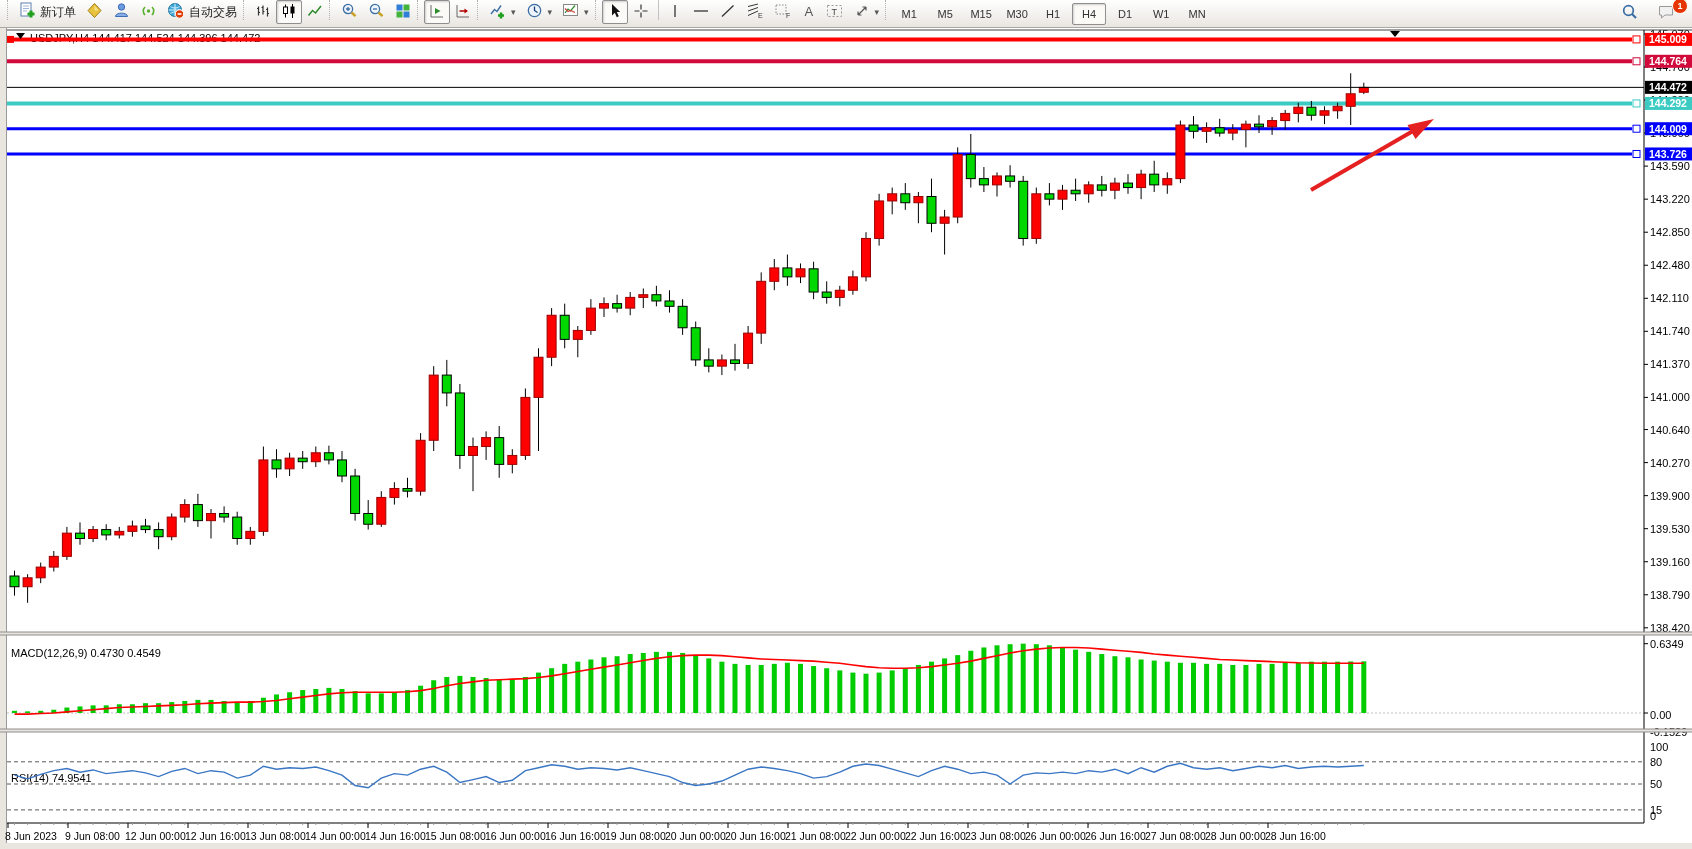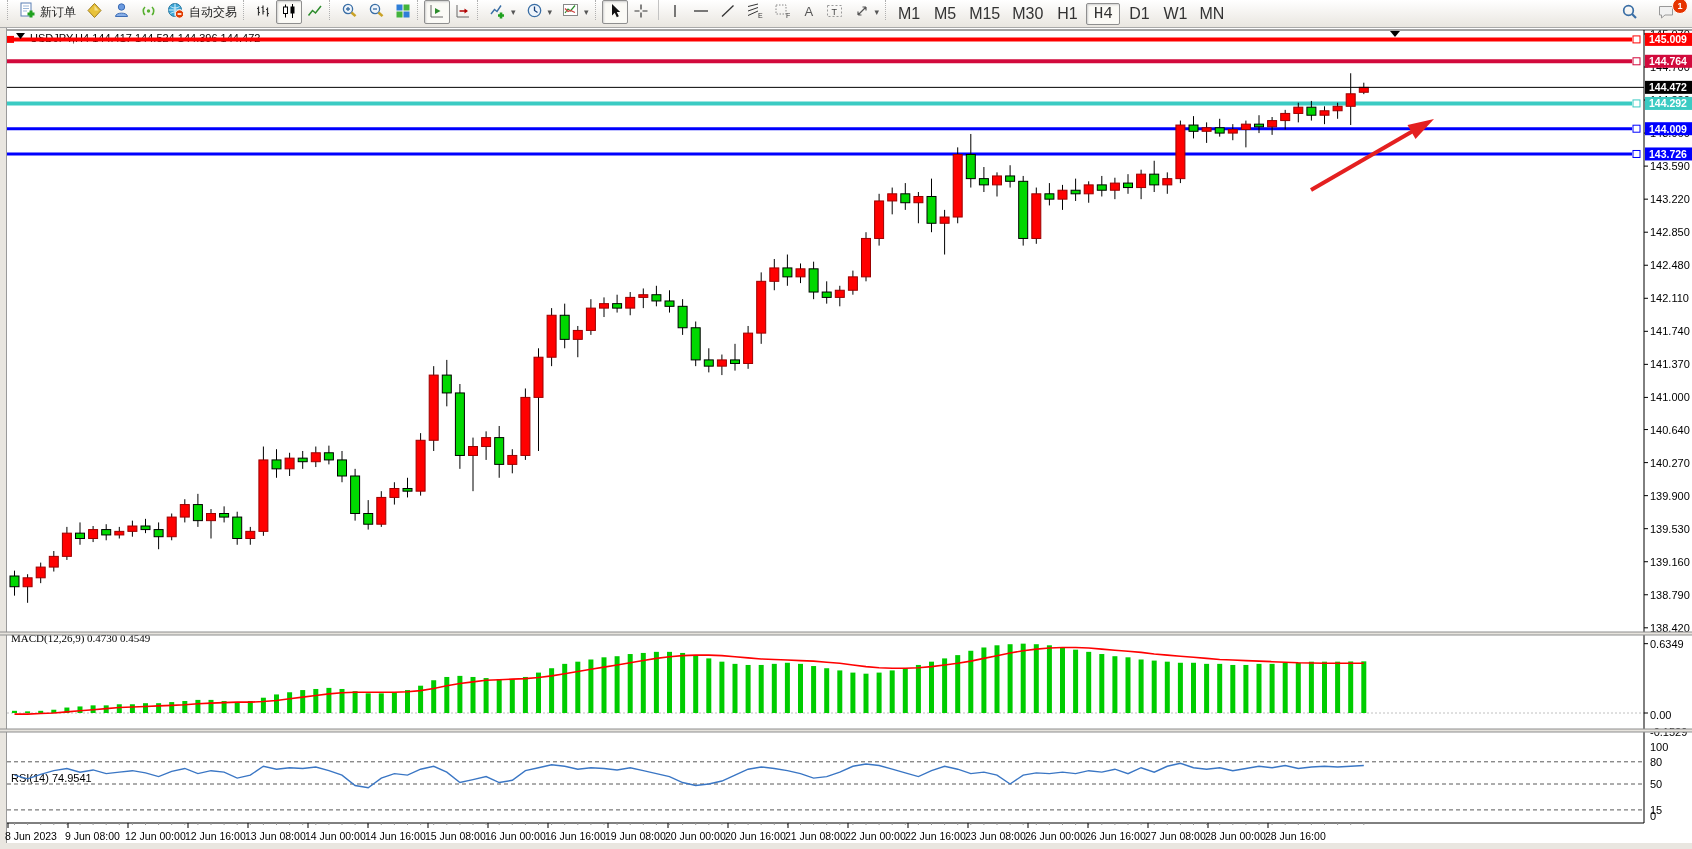--- a/index.html
+++ b/index.html
@@ -8,33 +8,33 @@
   .toolbar{position:absolute;top:0;left:0;width:1692px;height:28px;box-sizing:border-box;
     background:linear-gradient(#ffffff,#e9e6e0);border-bottom:1px solid #a9a9a9;
     display:flex;padding:0 6px;font-size:12px;color:#222;z-index:10;}
   .tb-btn{height:22px;display:flex;align-items:center;gap:4px;padding:0 4px;border:1px solid transparent;
     border-radius:2px;white-space:nowrap;}
   .tb-btn.pressed{background:#fbfaf6;border-color:#8f8f8f;box-shadow:inset 1px 1px 2px #cfcfcf;}
   .tb-sep{width:1px;height:20px;background:#c3c3c3;margin:0 4px;}
   .grip{width:3px;height:20px;border-left:1px dotted #b0b0b0;margin:0 3px 0 1px;}
   .caret{font-size:9px;color:#555;margin-left:1px;}
   .tf-btn{height:20px;min-width:24px;display:flex;align-items:center;justify-content:center;
-    padding:0 4px;border:1px solid transparent;border-radius:2px;font-size:16px;color:#333;}
-  .tf-btn.active{background:#fbfaf6;border-color:#8f8f8f;box-shadow:inset 1px 1px 2px #cfcfcf;font-family:Liberation Mono, monospace;}
+    padding:0 4px;border:1px solid transparent;border-radius:2px;font-size:11px;color:#333;}
+  .tf-btn.active{background:#fbfaf6;border-color:#8f8f8f;box-shadow:inset 1px 1px 2px #cfcfcf;}
   .tb-right{margin-left:auto;display:flex;align-items:center;gap:8px;padding-right:4px;}
   .chat{position:relative;}
   .chat .badge{position:absolute;top:-5px;right:-7px;width:14px;height:14px;border-radius:50%;
     background:#e63400;border:1px solid #fff;color:#fff;font-size:9px;font-weight:bold;
     display:flex;align-items:center;justify-content:center;}
   
   .chart-window{position:absolute;top:28px;left:0;width:1692px;height:821px;background:#ffffff;}
   .edge-strip{position:absolute;top:0;left:0;width:6px;height:821px;background:#e9e6e0;border-right:1px solid #9a9a9a;z-index:1;}
   .pane-label{position:absolute;font-size:11px;color:#000;z-index:2;white-space:pre;}
   #chart-title{left:30px;top:4px;}
-  #macd-label{left:11px;top:604px;font-family:Liberation Serif, serif;}
+  #macd-label{left:11px;top:619px;}
   #rsi-label{left:11px;top:711px;margin-top:33px;}
   #cv{position:absolute;top:0;left:0;z-index:3;}
 </style>
 </head>
 <body>
 
 <div class="toolbar">
   <span class="grip"></span>
   <div class="tb-btn">
     <span><svg width="17" height="17">

